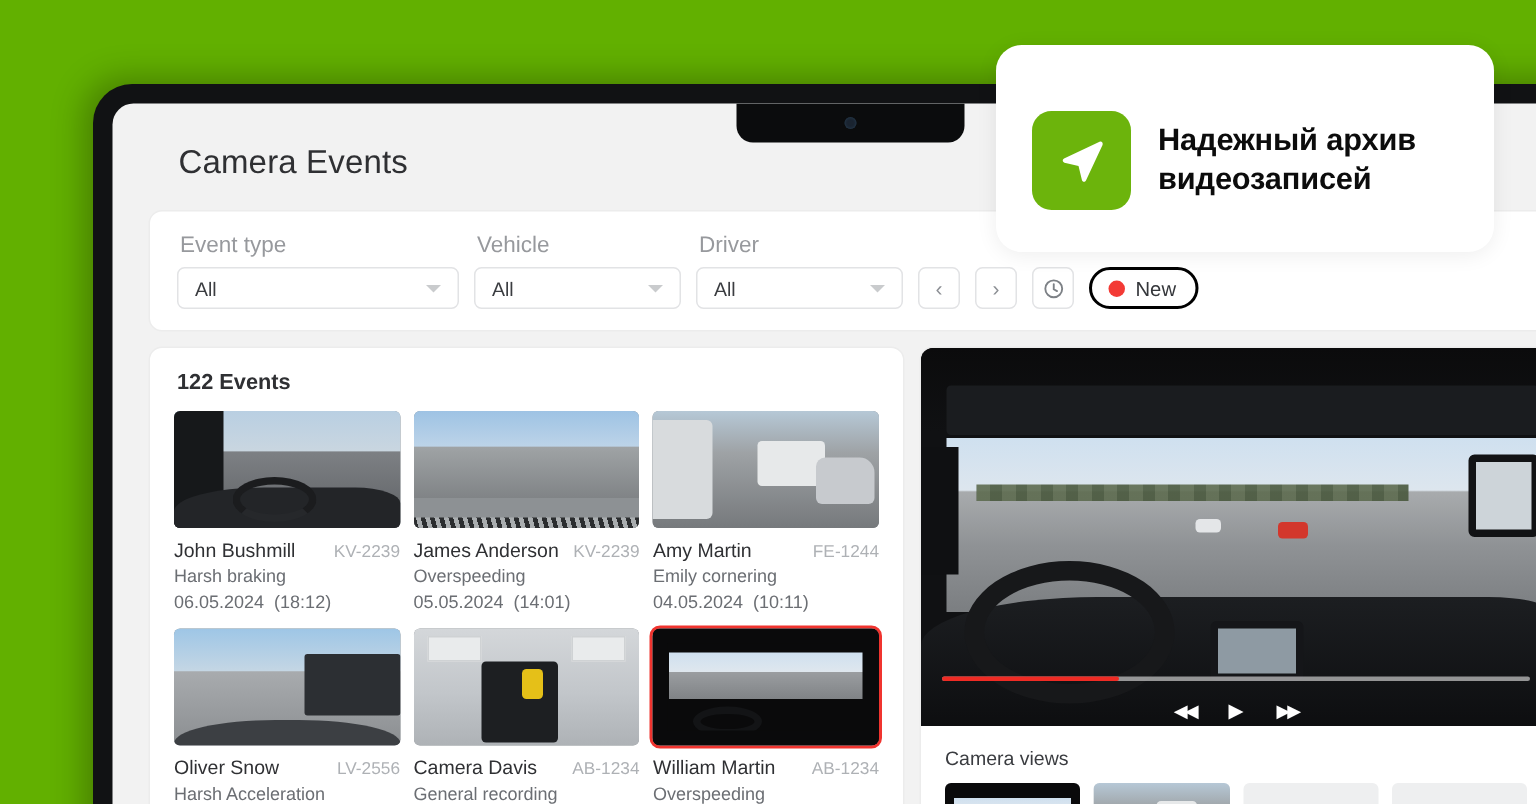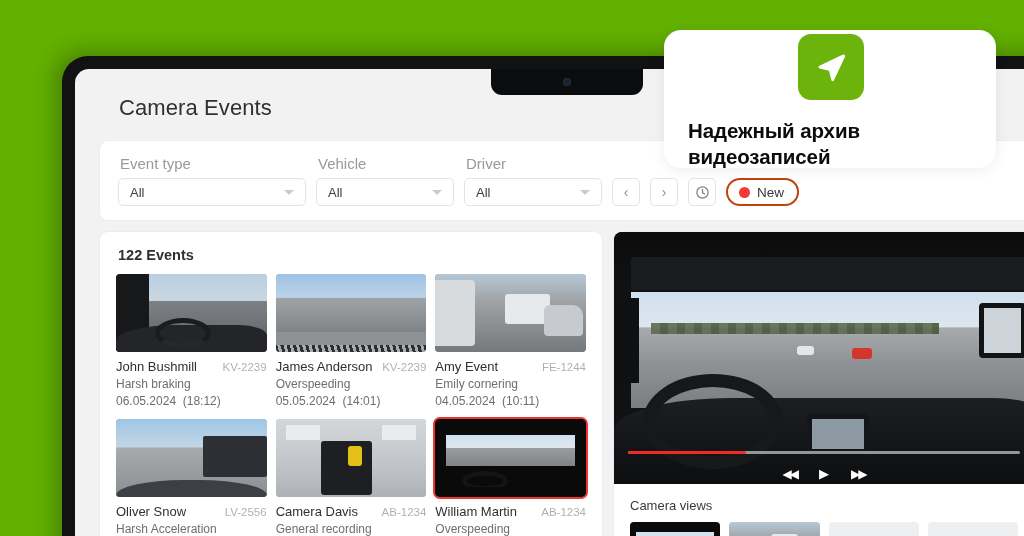--- a/index.html
+++ b/index.html
@@ -85,21 +85,21 @@
   .iconbtn {
     width: 28px; height: 28px;
     border: 1px solid #e2e3e5; border-radius: 5px;
     background: #fff;
     display: flex; align-items: center; justify-content: center;
     color: #868a8f;
   }
   .chev { font-size: 14px; color: #8d9095; line-height: 1; }
   .pill {
     height: 28px; border-radius: 15px;
-    border: 2px solid #c2410c;
+    border: 2px solid #000000;
     background: #fff;
     display: flex; align-items: center; gap: 7px;
     padding: 0 13px 0 11px;
     font-size: 13.5px; color: #35373b;
   }
   .dot { width: 11px; height: 11px; border-radius: 50%; }
   .dot.red { background: #f33a35; }
   .dot.blue { background: #1b9cf0; }
 
   
@@ -177,23 +177,22 @@
 
   
   .badge {
     position: absolute;
     left: 664px; top: 30px;
     width: 332px; height: 138px;
     background: #fff;
     border-radius: 17px;
     z-index: 60;
     display: flex; align-items: center; gap: 18px;
-    padding: 4px 22px 0 24px;
+    padding: 16px 22px 0 24px;
     box-shadow: 0 2px 14px rgba(0,0,0,.07);
-    flex-direction: column;
   }
   .badge-icon {
     width: 66px; height: 66px; flex: 0 0 66px;
     background: #6cb40c; border-radius: 13px;
     display: flex; align-items: center; justify-content: center;
   }
   .badge-text {
     font-size: 20.5px; font-weight: bold; color: #0c0c0c;
     line-height: 1.26; letter-spacing: -.1px;
   }
@@ -365,21 +364,21 @@
 
             <div class="ev-card">
               <div class="ev-thumb">
                 <div class="t3" style="position:absolute;inset:0">
                   <div class="truckside"></div>
                     <div class="van"></div>
                     <div class="car"></div>
                 </div>
               </div>
               <div class="ev-top">
-                <span class="ev-name">Amy Event</span>
+                <span class="ev-name">Amy Martin</span>
                 <span class="ev-plate">FE-1244</span>
               </div>
               <div class="ev-type">Emily cornering</div>
               <div class="ev-date">
                 <span>04.05.2024</span>
                 &nbsp;<span>(10:11)</span>
               </div>
             </div>
 
             <div class="ev-card">

